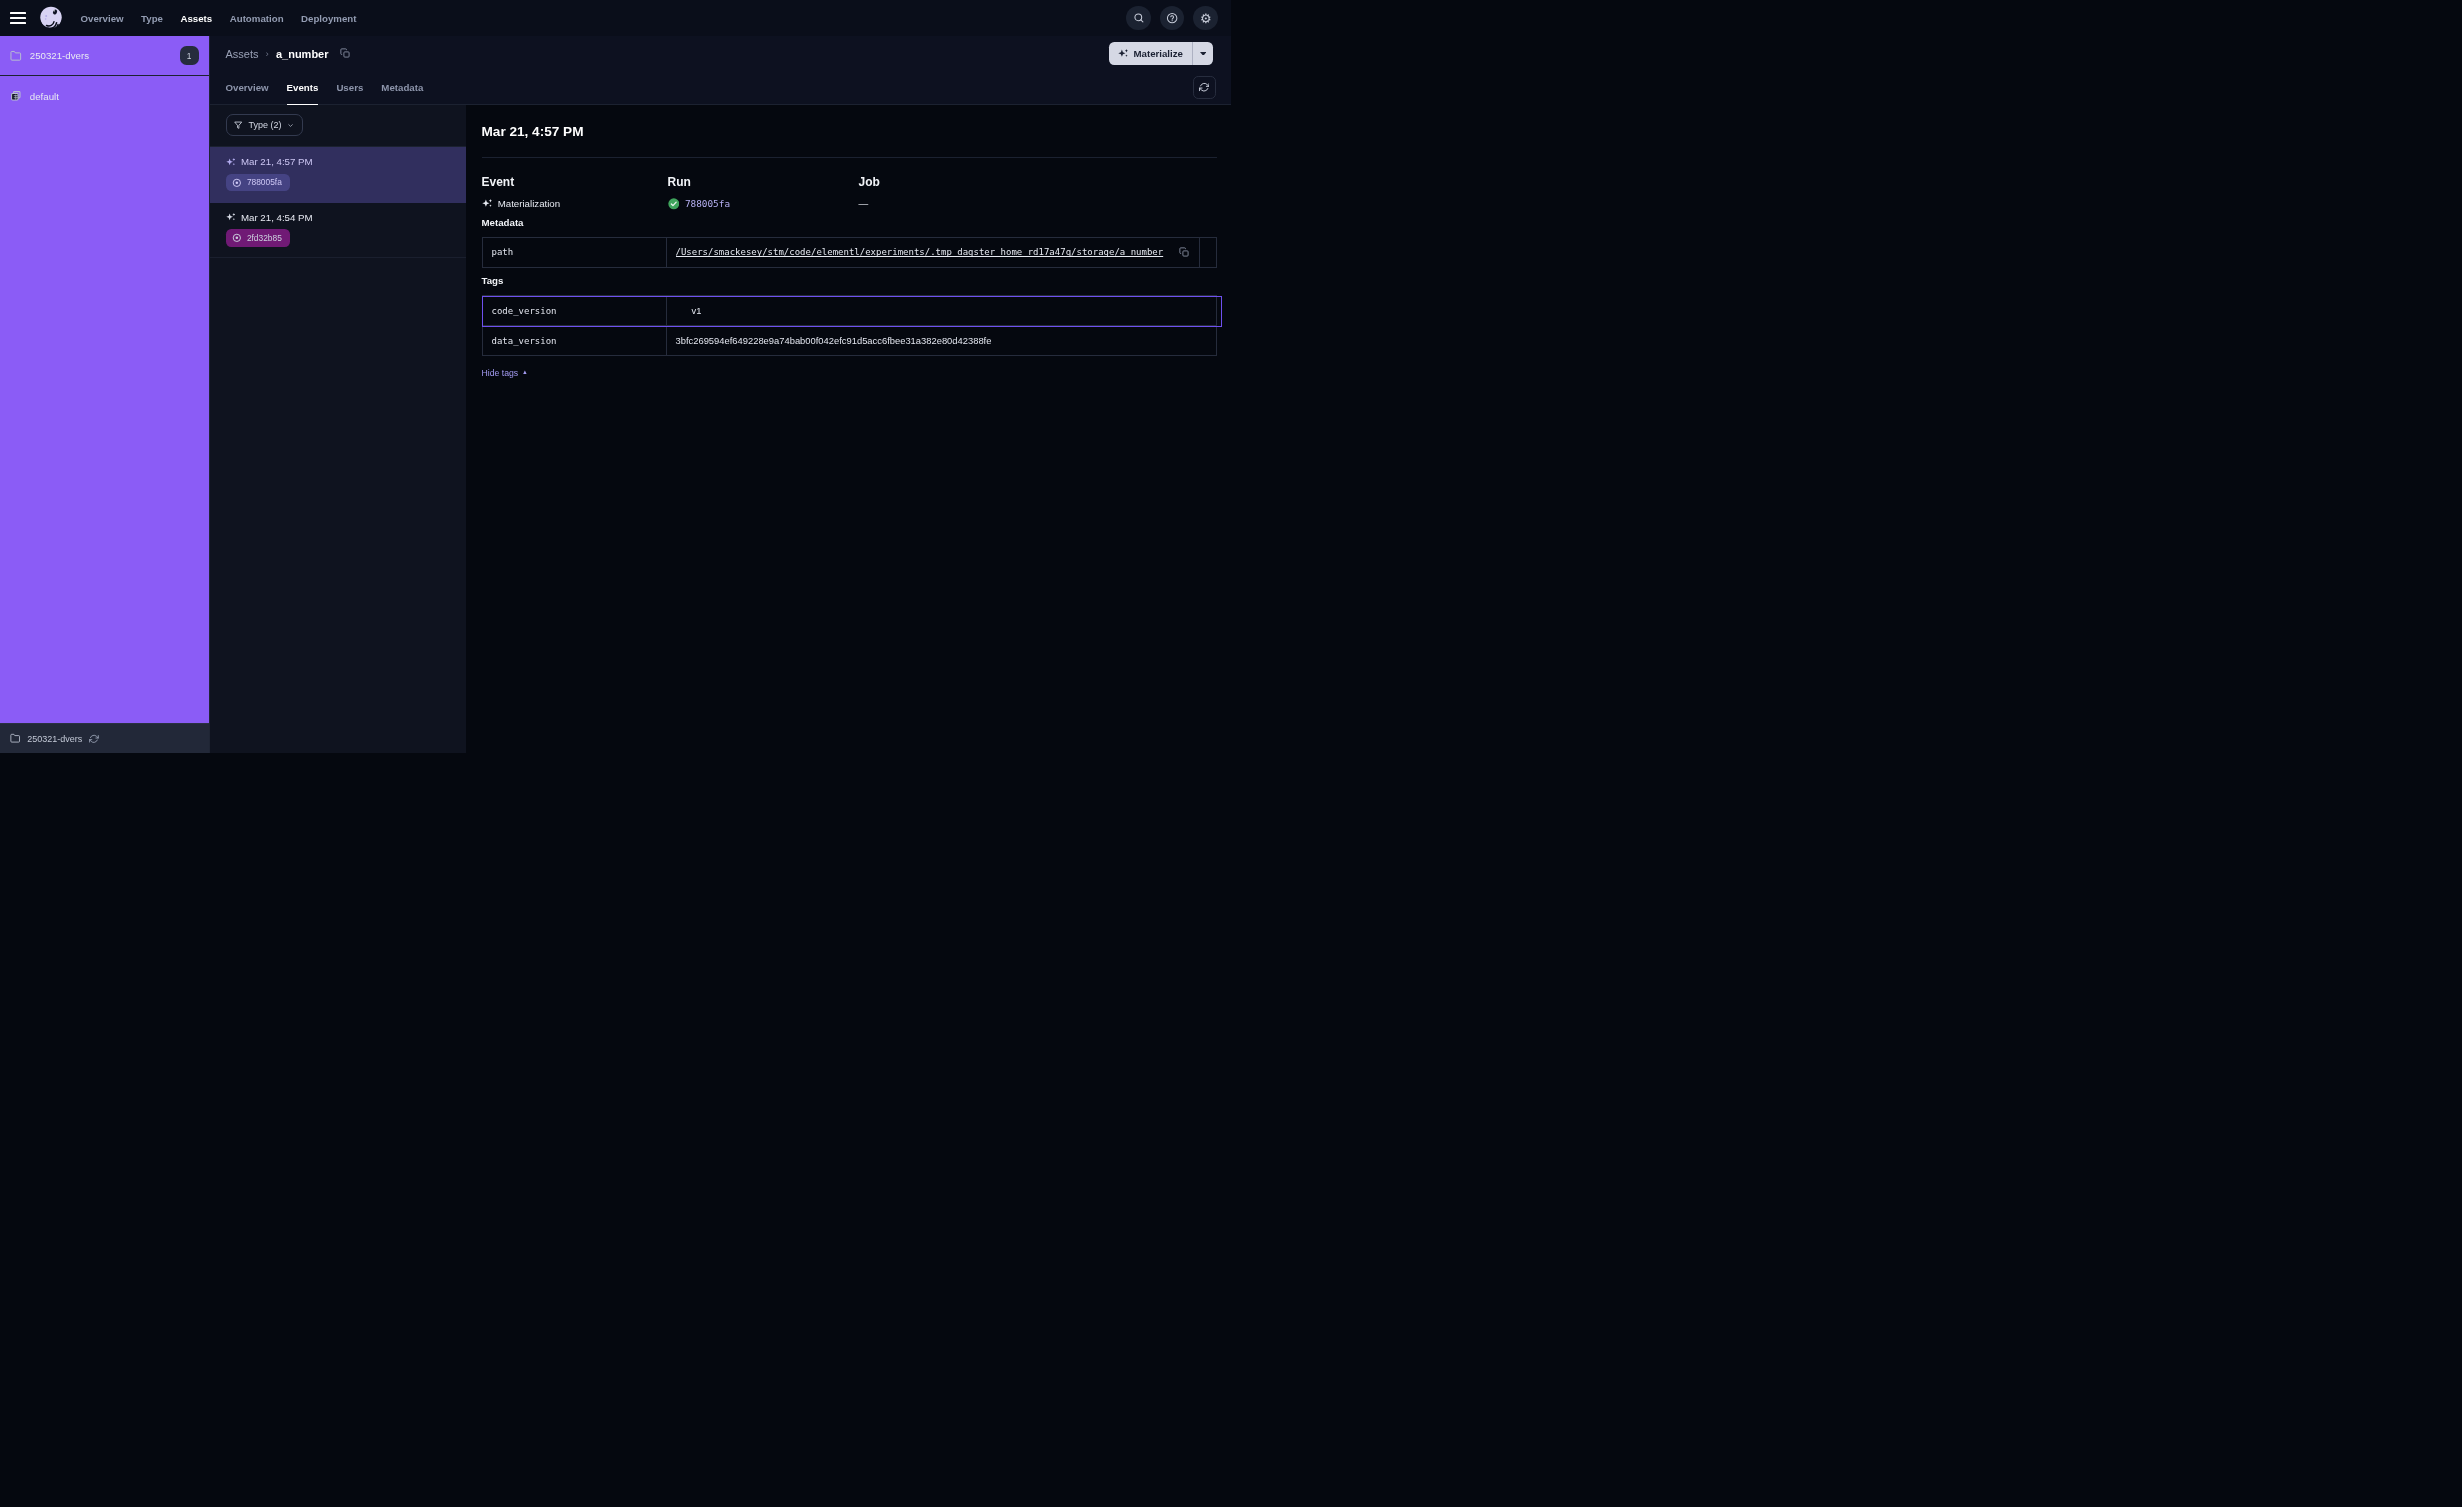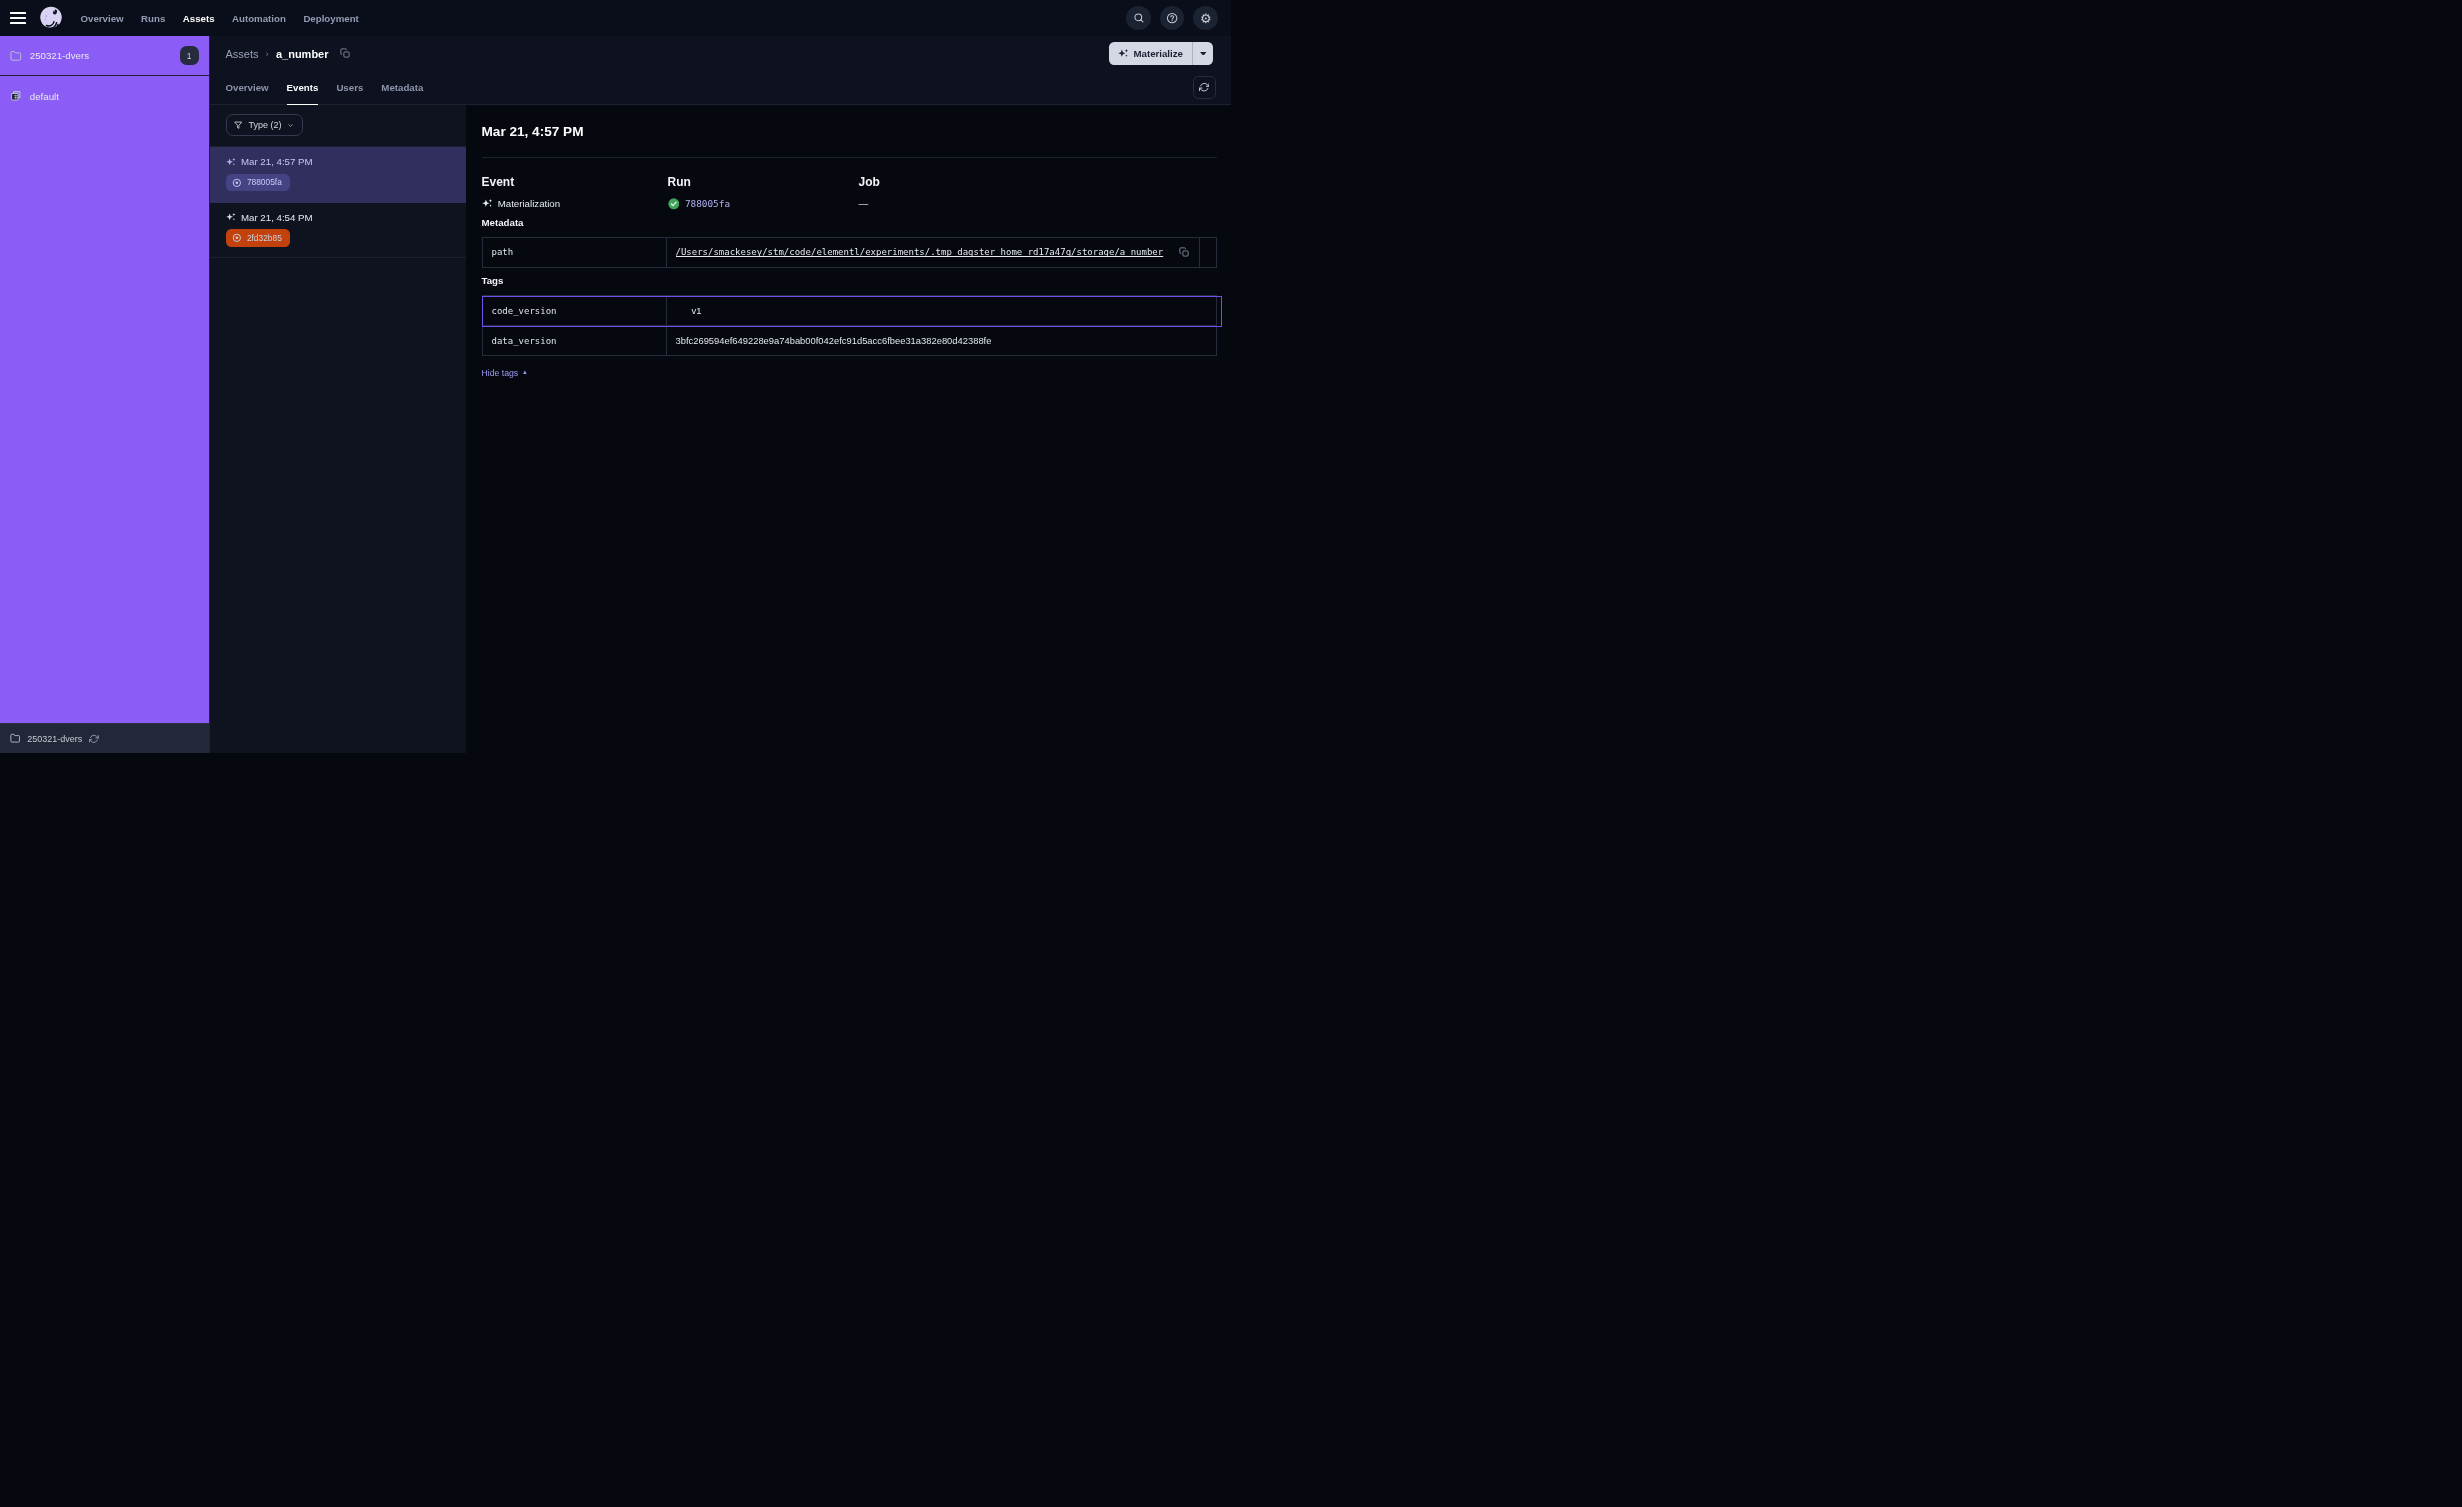--- a/index.html
+++ b/index.html
@@ -89,21 +89,21 @@
     background: none; font-size: 9px; color: #d3d7e3; cursor: pointer; font-family: inherit; }
   .filter-btn .chev { color: #aeb4c4; }
 
   .event-item { padding: 9px 15.5px 10.4px; border-bottom: 0.6px solid #1a1f2e; cursor: pointer; }
   .event-item.selected { background: #312f5e; border-bottom-color: #312f5e; }
   .event-line1 { display: flex; align-items: center; gap: 5.8px; font-size: 9.7px; color: #e7e9f2; }
   .event-item.selected .event-line1 { color: #cdc7f4; }
   .event-sparkle { color: #d8dbe6; }
   .event-item.selected .event-sparkle { color: #b4adf0; }
   .event-pill { margin-top: 6.5px; display: inline-flex; align-items: center; gap: 5.2px;
-    padding: 3.9px 7.8px 3.9px 6.5px; border-radius: 5.2px; background: #c2410c;
+    padding: 3.9px 7.8px 3.9px 6.5px; border-radius: 5.2px; background: #701a75;
     font-size: 8.4px; color: #ccd1de; }
   .event-item.selected .event-pill { background: #454383; color: #cfc9f6; }
 
   
   .detail-panel { flex: 1; background: #05080f; padding: 19.4px 14.2px 0 15.5px; min-width: 0; }
   .detail-title { font-size: 13.6px; font-weight: 600; color: #ffffff; }
   .detail-divider { height: 0.6px; background: #1b2130; margin-top: 17.5px; }
   .summary { display: flex; margin-top: 17.5px; }
   .summary-col-1 { width: 186px; flex-shrink: 0; }
   .summary-col-2 { width: 191px; flex-shrink: 0; }
@@ -151,21 +151,21 @@
       <circle cx="12.6" cy="16.8" r="1.5" fill="#b4abe8"></circle>
       <circle cx="11.8" cy="21.4" r="1.2" fill="#b4abe8"></circle>
       <path d="M15 35.5c7 1.8 12.5-1.5 13.6-8.3" stroke="#0a0e1a" stroke-width="2.4" fill="none" stroke-linecap="round"></path>
       <path d="M19 38.5c6.5 0.8 11-2.8 11.8-8.6" stroke="#0a0e1a" stroke-width="2.2" fill="none" stroke-linecap="round"></path>
       <path d="M13 31.5c5.5 2.2 10.5-0.3 11.6-5.8" stroke="#0a0e1a" stroke-width="2.2" fill="none" stroke-linecap="round"></path>
     </svg>
   </span>
 
   <nav class="nav-links">
     <a class="nav-link">Overview</a>
-    <a class="nav-link">Runs</a>
+    <a class="nav-link">Type</a>
     <a class="nav-link active">Assets</a>
     <a class="nav-link">Automation</a>
     <a class="nav-link">Deployment</a>
   </nav>
 
   <div class="topnav-actions">
     <button class="icon-btn">
       <span>
         <svg width="11.6" height="11.6" viewBox="0 0 24 24" fill="none" stroke="currentColor" stroke-width="2.2" stroke-linecap="round">
           <circle cx="11" cy="11" r="7"></circle>

